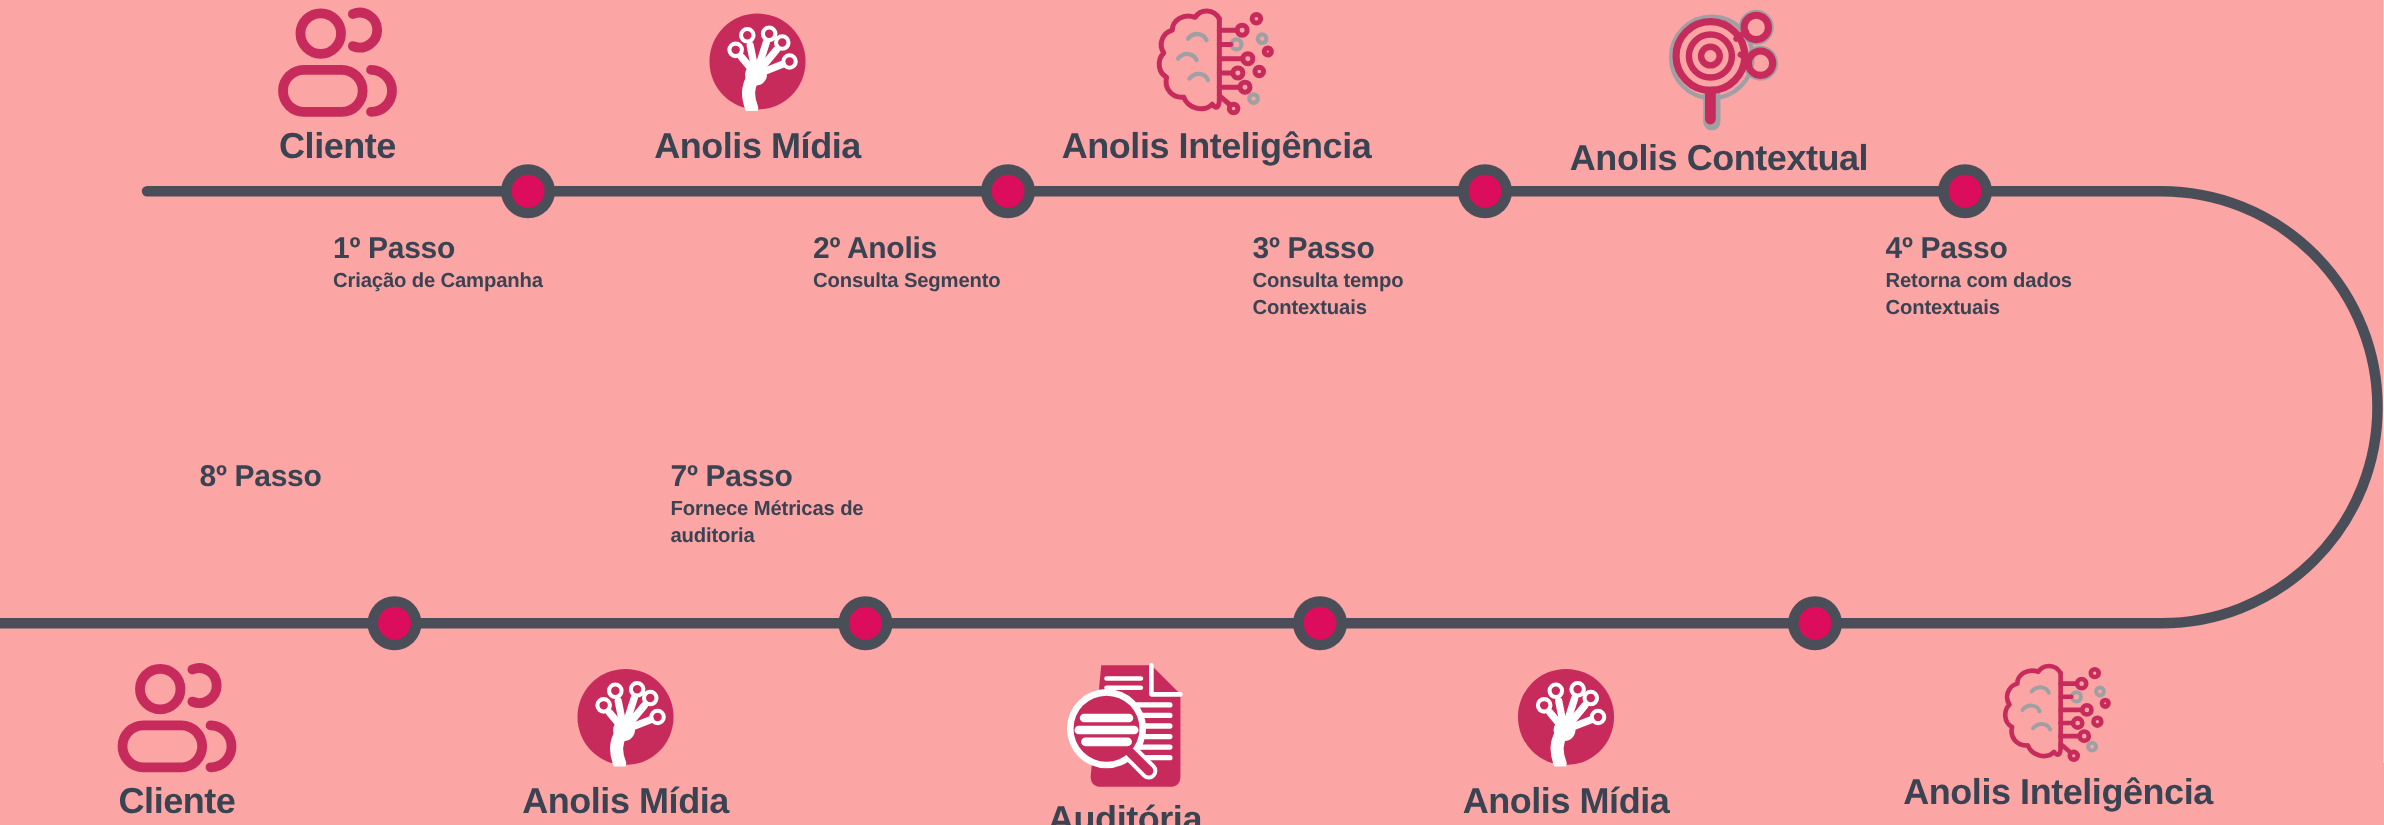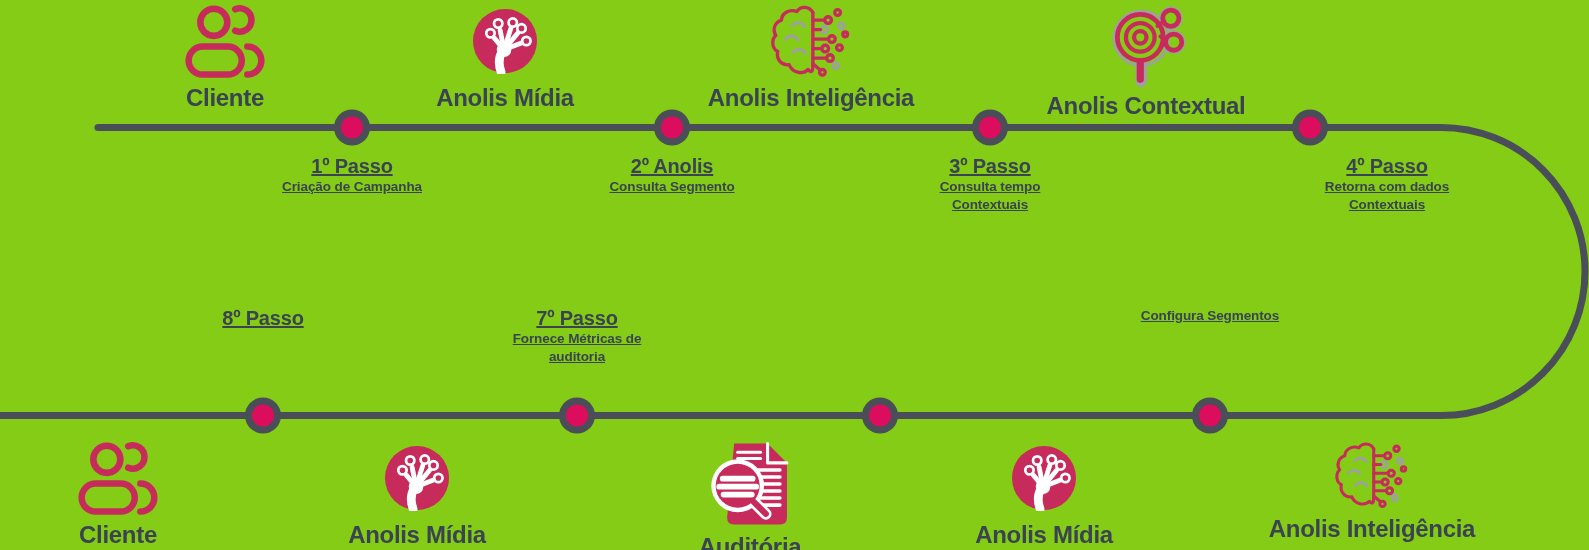--- a/index.html
+++ b/index.html
@@ -1,34 +1,34 @@
 <!DOCTYPE html>
 <html><head>
 <meta charset="utf-8">
 <style>
   html,body { margin:0; padding:0; background:#ffffff; }
   .stage {
-    position:relative; width:1589px; height:550px; background:#84cc16;
+    position:relative; width:1589px; height:550px; background:#fca5a5;
     font-family:"Liberation Sans", sans-serif; overflow:hidden;
   }
   .track-svg { position:absolute; left:0; top:0; z-index:1; }
 
   .entity {
     position:absolute; z-index:2; width:340px; transform:translateX(-50%);
     display:flex; flex-direction:column; align-items:center; text-align:center;
   }
   .icon-box { height:76px; display:flex; align-items:center; justify-content:center; }
   .entity-label {
     margin-top:5px; font-size:24px; font-weight:800; letter-spacing:-0.3px;
     color:#3a4352; white-space:nowrap;
   }
 
   .step {
     position:absolute; z-index:2; width:260px; transform:translateX(-50%);
-    text-align:center; color:#3a4352;text-decoration:underline;
+    color:#3a4352;
   }
   .step-top { top:155px; }
   .step-bottom { top:307px; }
   .step-title { font-size:20px; font-weight:800; letter-spacing:-0.2px; }
   .step-desc  { margin-top:0; font-size:13.5px; font-weight:700; line-height:1.35;
                 white-space:pre-line; letter-spacing:-0.1px; }
 </style>
 </head>
 <body>
 
@@ -160,41 +160,40 @@
   </div>
 
   <div class="step step-top" style="left:352px">
     <div class="step-title">1º Passo</div>
     <div class="step-desc">Criação de Campanha</div>
   </div>
   <div class="step step-top" style="left:672px">
     <div class="step-title">2º Anolis</div>
     <div class="step-desc">Consulta Segmento</div>
   </div>
-  <div class="step step-top" style="left:990px">
+  <div class="step step-top" style="left:965px">
     <div class="step-title">3º Passo</div>
     <div class="step-desc">Consulta tempo
 Contextuais</div>
   </div>
   <div class="step step-top" style="left:1387px">
     <div class="step-title">4º Passo</div>
     <div class="step-desc">Retorna com dados
 Contextuais</div>
   </div>
 
   <div class="step step-bottom" style="left:263px">
     <div class="step-title">8º Passo</div>
   </div>
   <div class="step step-bottom" style="left:577px">
     <div class="step-title">7º Passo</div>
     <div class="step-desc">Fornece Métricas de
 auditoria</div>
   </div>
   <div class="step step-bottom" style="left:1210px">
-    <div class="step-desc">Configura Segmentos</div>
   </div>
 
   <div class="entity" style="left:118px; top:440px">
     <div class="icon-box">
       <svg width="88" height="82" viewBox="0 0 92 88" fill="none" stroke="#C72B5B" stroke-width="7" stroke-linecap="round" stroke-linejoin="round">
         <circle cx="34" cy="24" r="14.5"></circle>
         <rect x="7" y="50" width="57" height="30" rx="15"></rect>
         <path d="M 57 10 A 12.5 12.5 0 1 1 57 33"></path>
         <path d="M 70 50 A 15 15 0 0 1 70 80"></path>
       </svg>

